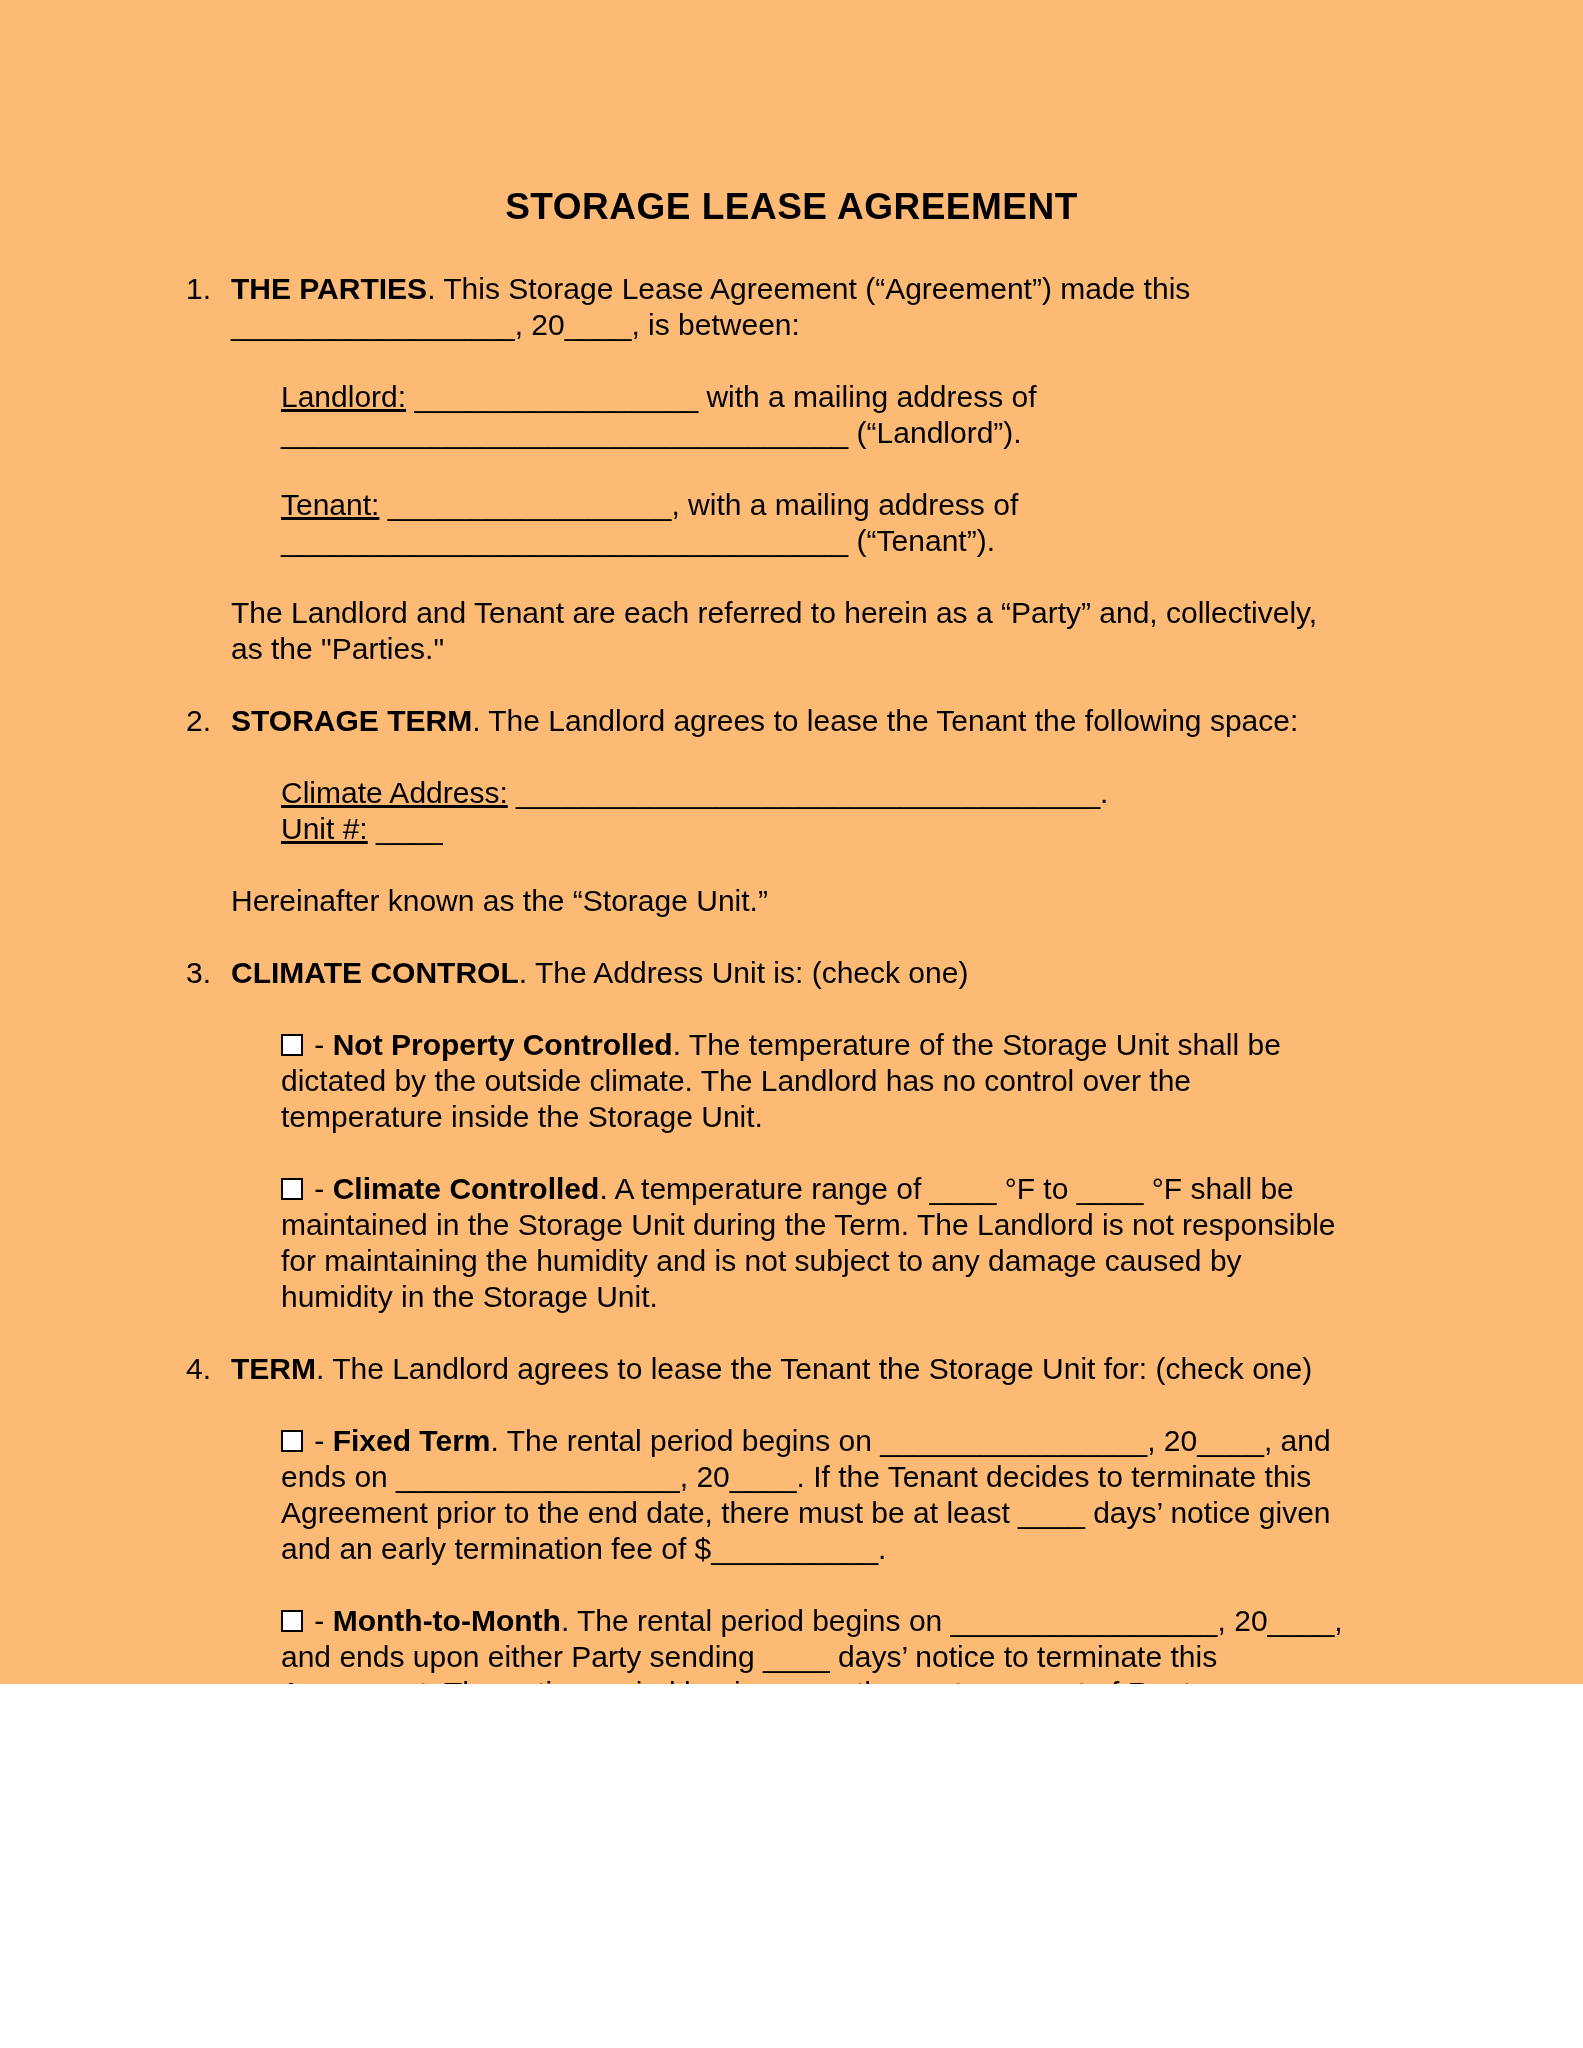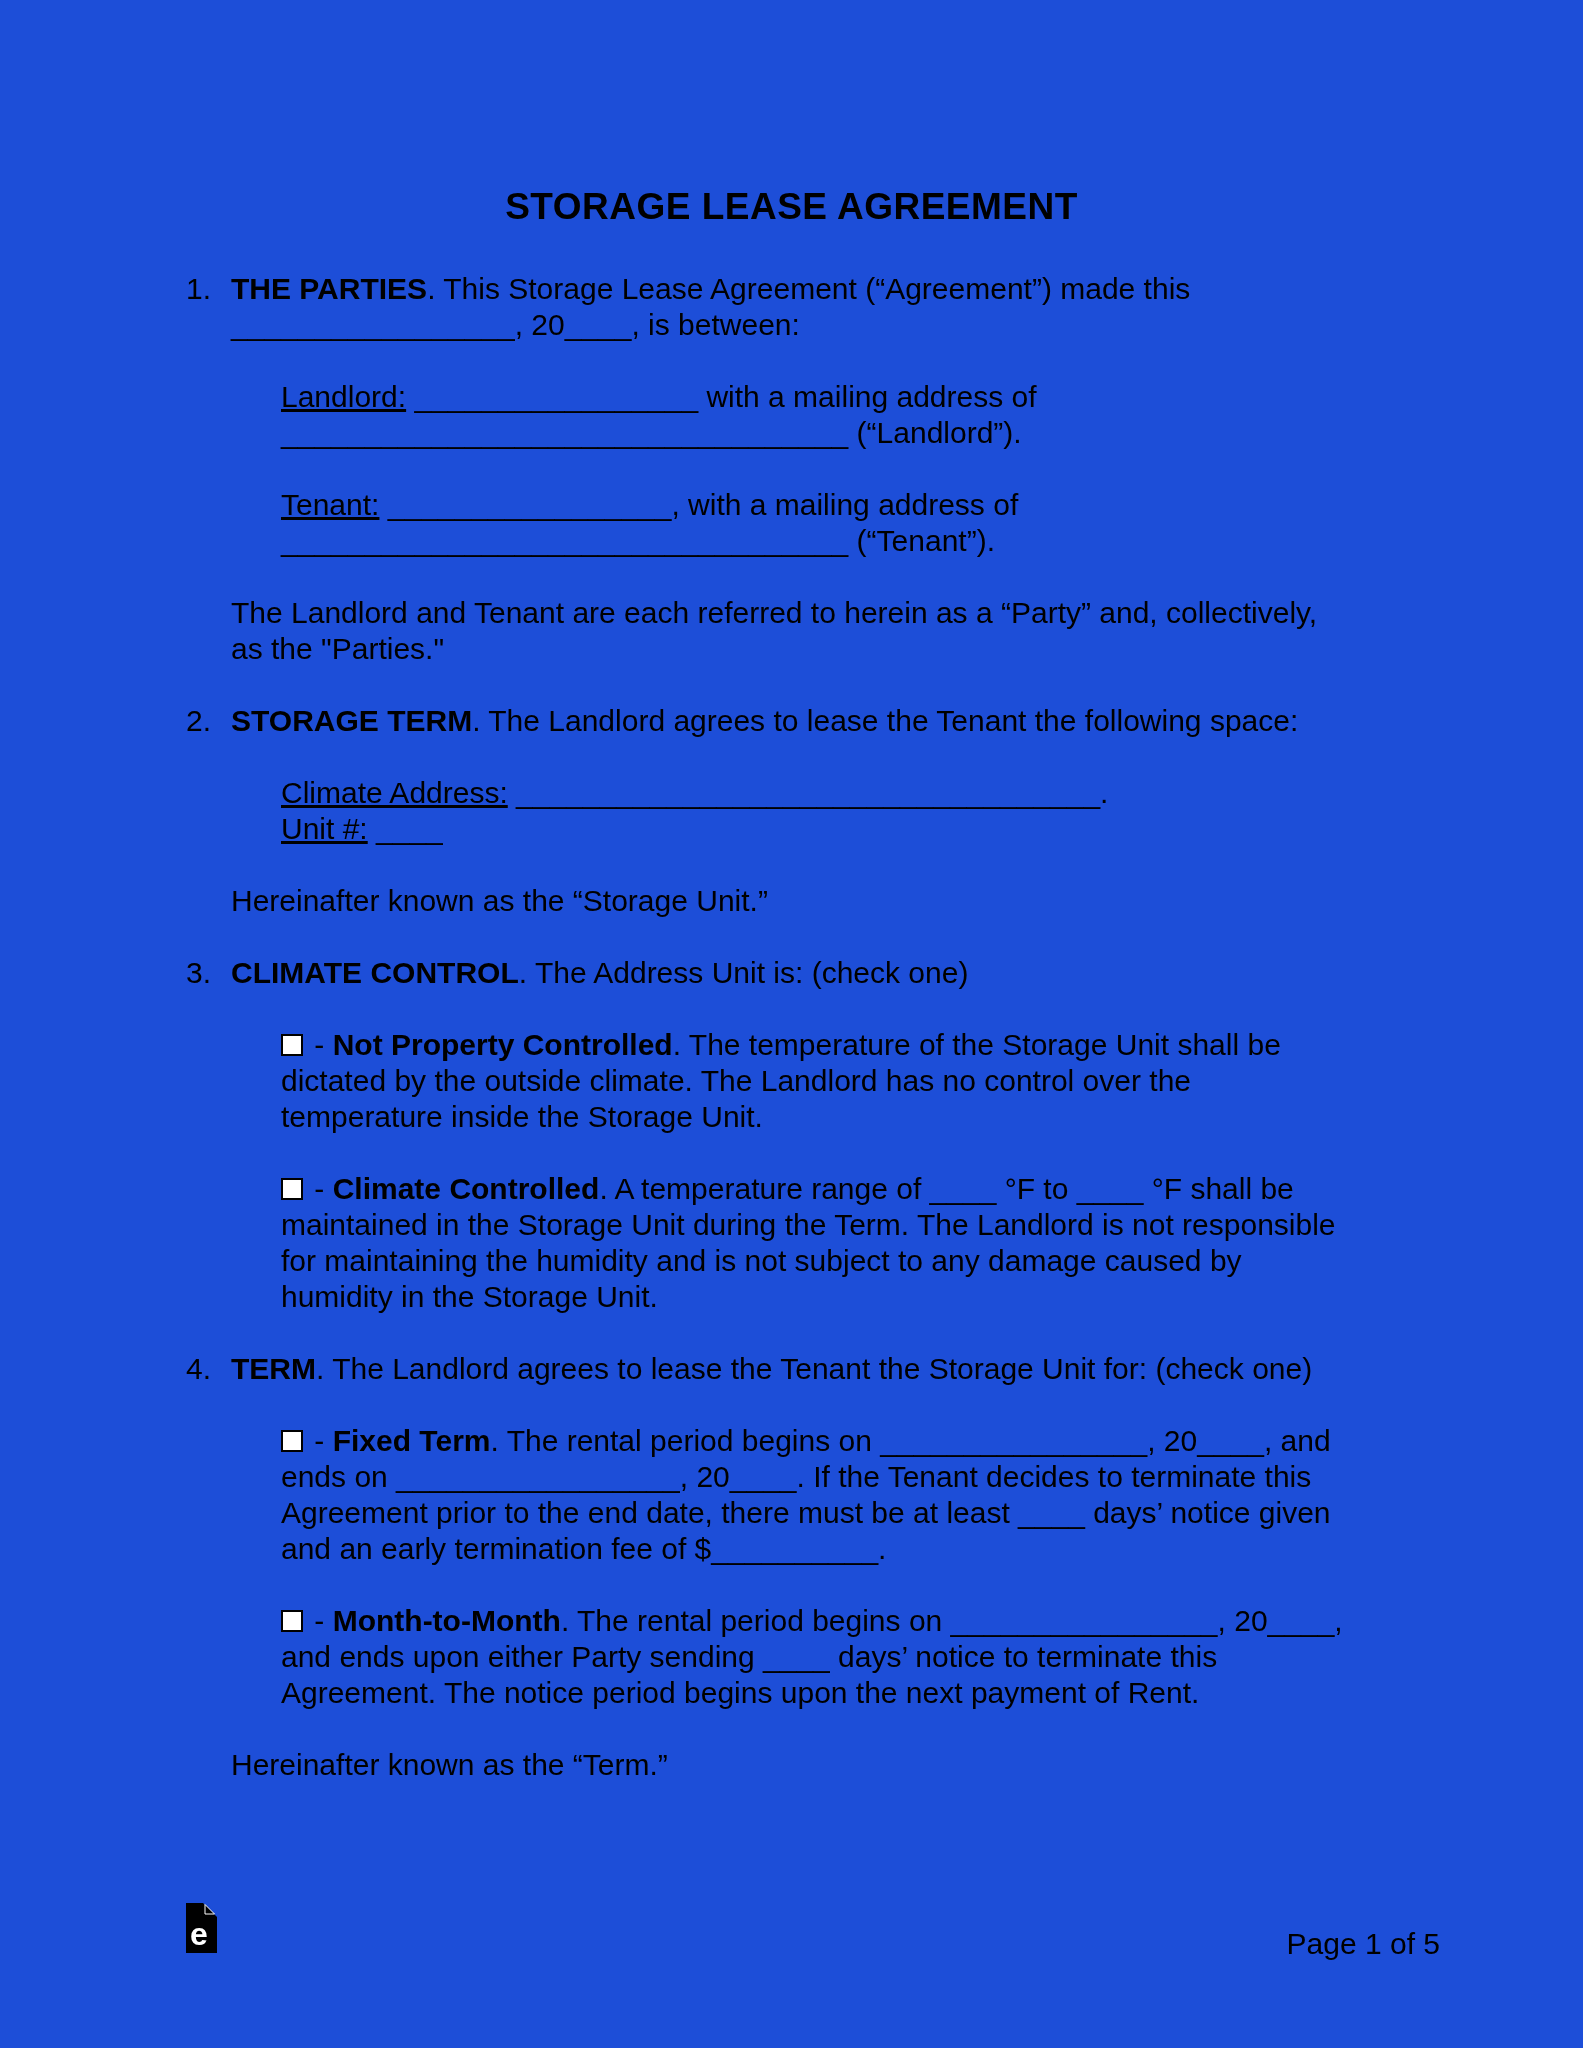--- a/index.html
+++ b/index.html
@@ -1,20 +1,20 @@
 <!DOCTYPE html>
 <html><head>
 <meta charset="utf-8">
 <style>
   html,body{margin:0;padding:0;background:#ffffff;}
   .page{
     position:relative;
     width:1583px;
-    height:2048px;
-    background:#1d4ed8;
+    height:1684px;
+    background:#fdba74;
     color:#000;
     font-family:"Liberation Sans", sans-serif;
     font-size:30px;
     line-height:36px;
     overflow:hidden;
   }
   .doc{
     position:absolute;
     left:186px;
     top:0;

